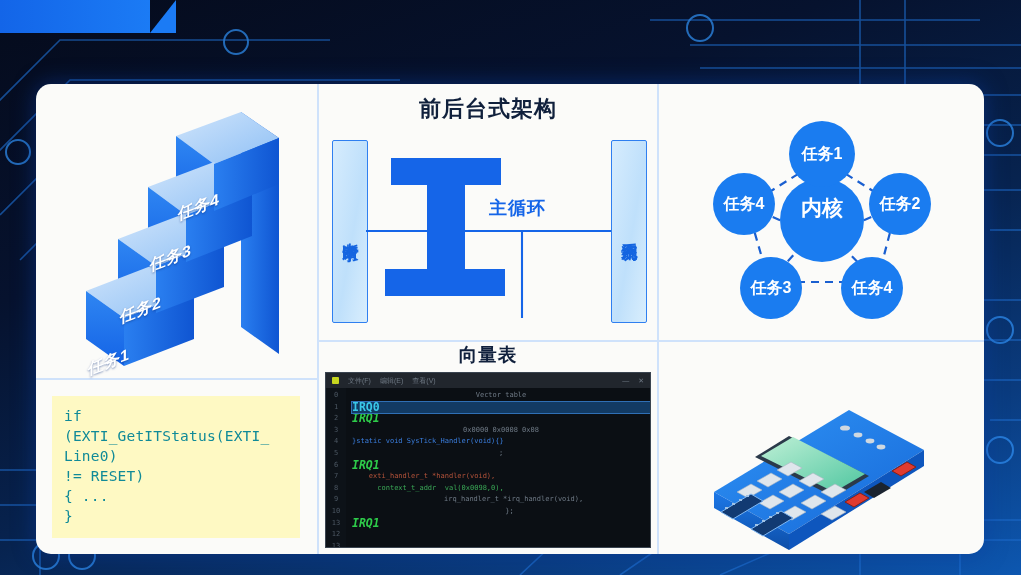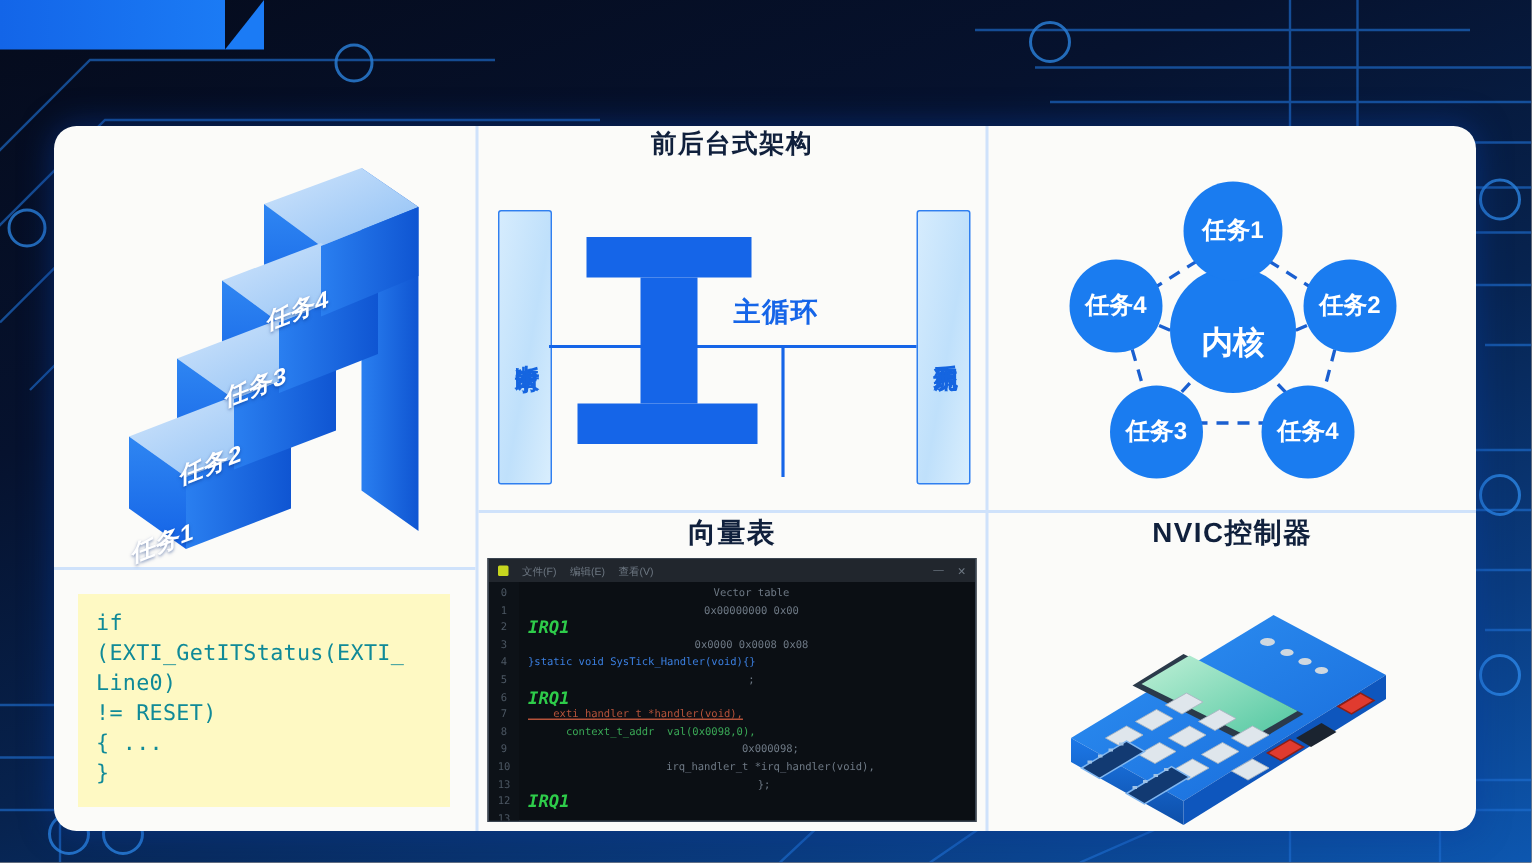--- a/index.html
+++ b/index.html
@@ -38,22 +38,22 @@
   .codebox pre{margin:0;font-family:"DejaVu Sans Mono","Liberation Mono",monospace;
     font-size:14.5px;line-height:1.38;color:#108a98;white-space:pre;letter-spacing:.2px;}
 
   
   .pane-center{position:absolute;left:283px;top:0;width:338px;height:256px;}
   .pane-vector{position:absolute;left:283px;top:258px;width:338px;height:212px;}
   
   .pane-star{position:absolute;left:623px;top:0;width:325px;height:256px;}
   .pane-nvic{position:absolute;left:623px;top:258px;width:325px;height:212px;}
 
-  .ptitle{text-align:center;font-weight:bold;color:#10203c;font-size:17px;
-    letter-spacing:1px;padding-top:0;}
+  .ptitle{text-align:center;font-weight:bold;color:#10203c;font-size:22px;
+    letter-spacing:1px;padding-top:10px;}
   .ptitle.small{font-size:18.5px;padding-top:0;}
 
   
   .vbox{position:absolute;width:34px;border:1.6px solid #2f7ff0;border-radius:2px;
     background:linear-gradient(100deg,#d6ecfd 0%,#bfe0fb 55%,#d9eefd 100%);
     color:#1565e0;font-size:16px;font-weight:600;line-height:1.06;
     display:flex;align-items:center;justify-content:center;
     writing-mode:vertical-rl;text-orientation:upright;letter-spacing:1px;}
 
   
@@ -65,21 +65,21 @@
   .tdot{width:7px;height:7px;background:#c7d61f;border-radius:1px;flex:none;}
   .tgrow{flex:1;}
   .term-body{display:flex;font-family:"DejaVu Sans Mono","Liberation Mono",monospace;}
   .gutter{width:20px;background:#0d1218;color:#4c5763;font-size:7px;
     text-align:center;padding-top:2px;line-height:11.6px;}
   .tcode{flex:1;padding:2px 0 0 6px;font-size:7px;line-height:11.6px;color:#7d8894;}
   .tl{height:11.6px;white-space:nowrap;overflow:hidden;}
   .tl.hl{background:#123a63;outline:1px solid #2f6fb5;}
   .big{font-size:11.5px;line-height:11.6px;font-weight:bold;}
   .cy{color:#39c8e8;} .gr{color:#2ecc4a;font-style:italic;} .bl{color:#3b7fe0;}
-  .rd{color:#b5533a;text-decoration:underline;} .gy{color:#6f7a86;text-align:center;} .gn2{color:#3aa856;}
+  .rd{color:#b5533a;} .gy{color:#6f7a86;text-align:center;} .gn2{color:#3aa856;}
 </style>
 </head>
 <body>
 
 <div id="stage">
 
   <div class="bg"></div>
   <svg class="bg-traces" width="1021" height="575" viewBox="0 0 1021 575">
     <g stroke="#1f6fd0" stroke-width="1.6" fill="none" opacity=".75">
       <path d="M-20 120 L60 40 L330 40"></path>
@@ -234,29 +234,28 @@
             <div>7</div>
             <div>8</div>
             <div>9</div>
             <div>10</div>
             <div>13</div>
             <div>12</div>
             <div>13</div>
           </div>
           <div class="tcode">
             <div class="tl gy">Vector table</div>
-            <div class="tl gy">0x00000000 0x00</div>
+            <div class="tl hl big cy">IRQ0</div>
             <div class="tl big gr">IRQ1</div>
             <div class="tl gy">0x0000 0x0008 0x08</div>
             <div class="tl bl">}static void SysTick_Handler(void){}</div>
             <div class="tl gy">;</div>
             <div class="tl big gr">IRQ1</div>
             <div class="tl rd">&nbsp;&nbsp;&nbsp;&nbsp;exti_handler_t *handler(void),</div>
             <div class="tl gn2">&nbsp;&nbsp;&nbsp;&nbsp;&nbsp;&nbsp;context_t_addr &nbsp;val(0x0098,0),</div>
-            <div class="tl gy">&nbsp;&nbsp;&nbsp;&nbsp;&nbsp;&nbsp;0x000098;</div>
             <div class="tl gy">&nbsp;&nbsp;&nbsp;&nbsp;&nbsp;&nbsp;irq_handler_t *irq_handler(void),</div>
             <div class="tl gy">&nbsp;&nbsp;&nbsp;&nbsp;};</div>
             <div class="tl big gr">IRQ1</div>
           </div>
         </div>
       </div>
     </div>
 
     <div class="pane-star">
       <svg width="325" height="256" viewBox="0 0 325 256">
@@ -275,31 +274,30 @@
         <g fill="#1a7cf0">
           <circle cx="163" cy="136" r="42"></circle>
           <circle cx="163" cy="70" r="33"></circle>
           <circle cx="241" cy="120" r="31"></circle>
           <circle cx="213" cy="204" r="31"></circle>
           <circle cx="112" cy="204" r="31"></circle>
           <circle cx="85" cy="120" r="31"></circle>
         </g>
       </svg>
       <div style="position:absolute;left:0;top:0;width:325px;height:256px;pointer-events:none;color:#fff;font-weight:600;">
-        <span style="position:absolute;left:163px;top:144px;transform:translate(-50%,-50%);font-size:21px;">内核</span>
+        <span style="position:absolute;left:163px;top:124px;transform:translate(-50%,-50%);font-size:21px;">内核</span>
         <span style="position:absolute;left:163px;top:70px;transform:translate(-50%,-50%);font-size:16px;">任务1</span>
         <span style="position:absolute;left:241px;top:120px;transform:translate(-50%,-50%);font-size:16px;">任务2</span>
         <span style="position:absolute;left:213px;top:204px;transform:translate(-50%,-50%);font-size:16px;">任务4</span>
         <span style="position:absolute;left:112px;top:204px;transform:translate(-50%,-50%);font-size:16px;">任务3</span>
         <span style="position:absolute;left:85px;top:120px;transform:translate(-50%,-50%);font-size:16px;">任务4</span>
       </div>
     </div>
 
     <div class="pane-nvic">
-      <div class="ptitle small">NVIC控制器</div>
       <svg style="position:absolute;left:0;top:24px;" width="325" height="188" viewBox="0 0 325 188">
         <defs>
           <linearGradient id="devTop" x1="0" y1="0" x2="1" y2="1">
             <stop offset="0" stop-color="#2f93f5"></stop>
               <stop offset="1" stop-color="#1668d8"></stop>
           </linearGradient>
           <linearGradient id="devFront" x1="0" y1="0" x2="0" y2="1">
             <stop offset="0" stop-color="#1c78e8"></stop>
               <stop offset="1" stop-color="#0d4ea8"></stop>
           </linearGradient>

